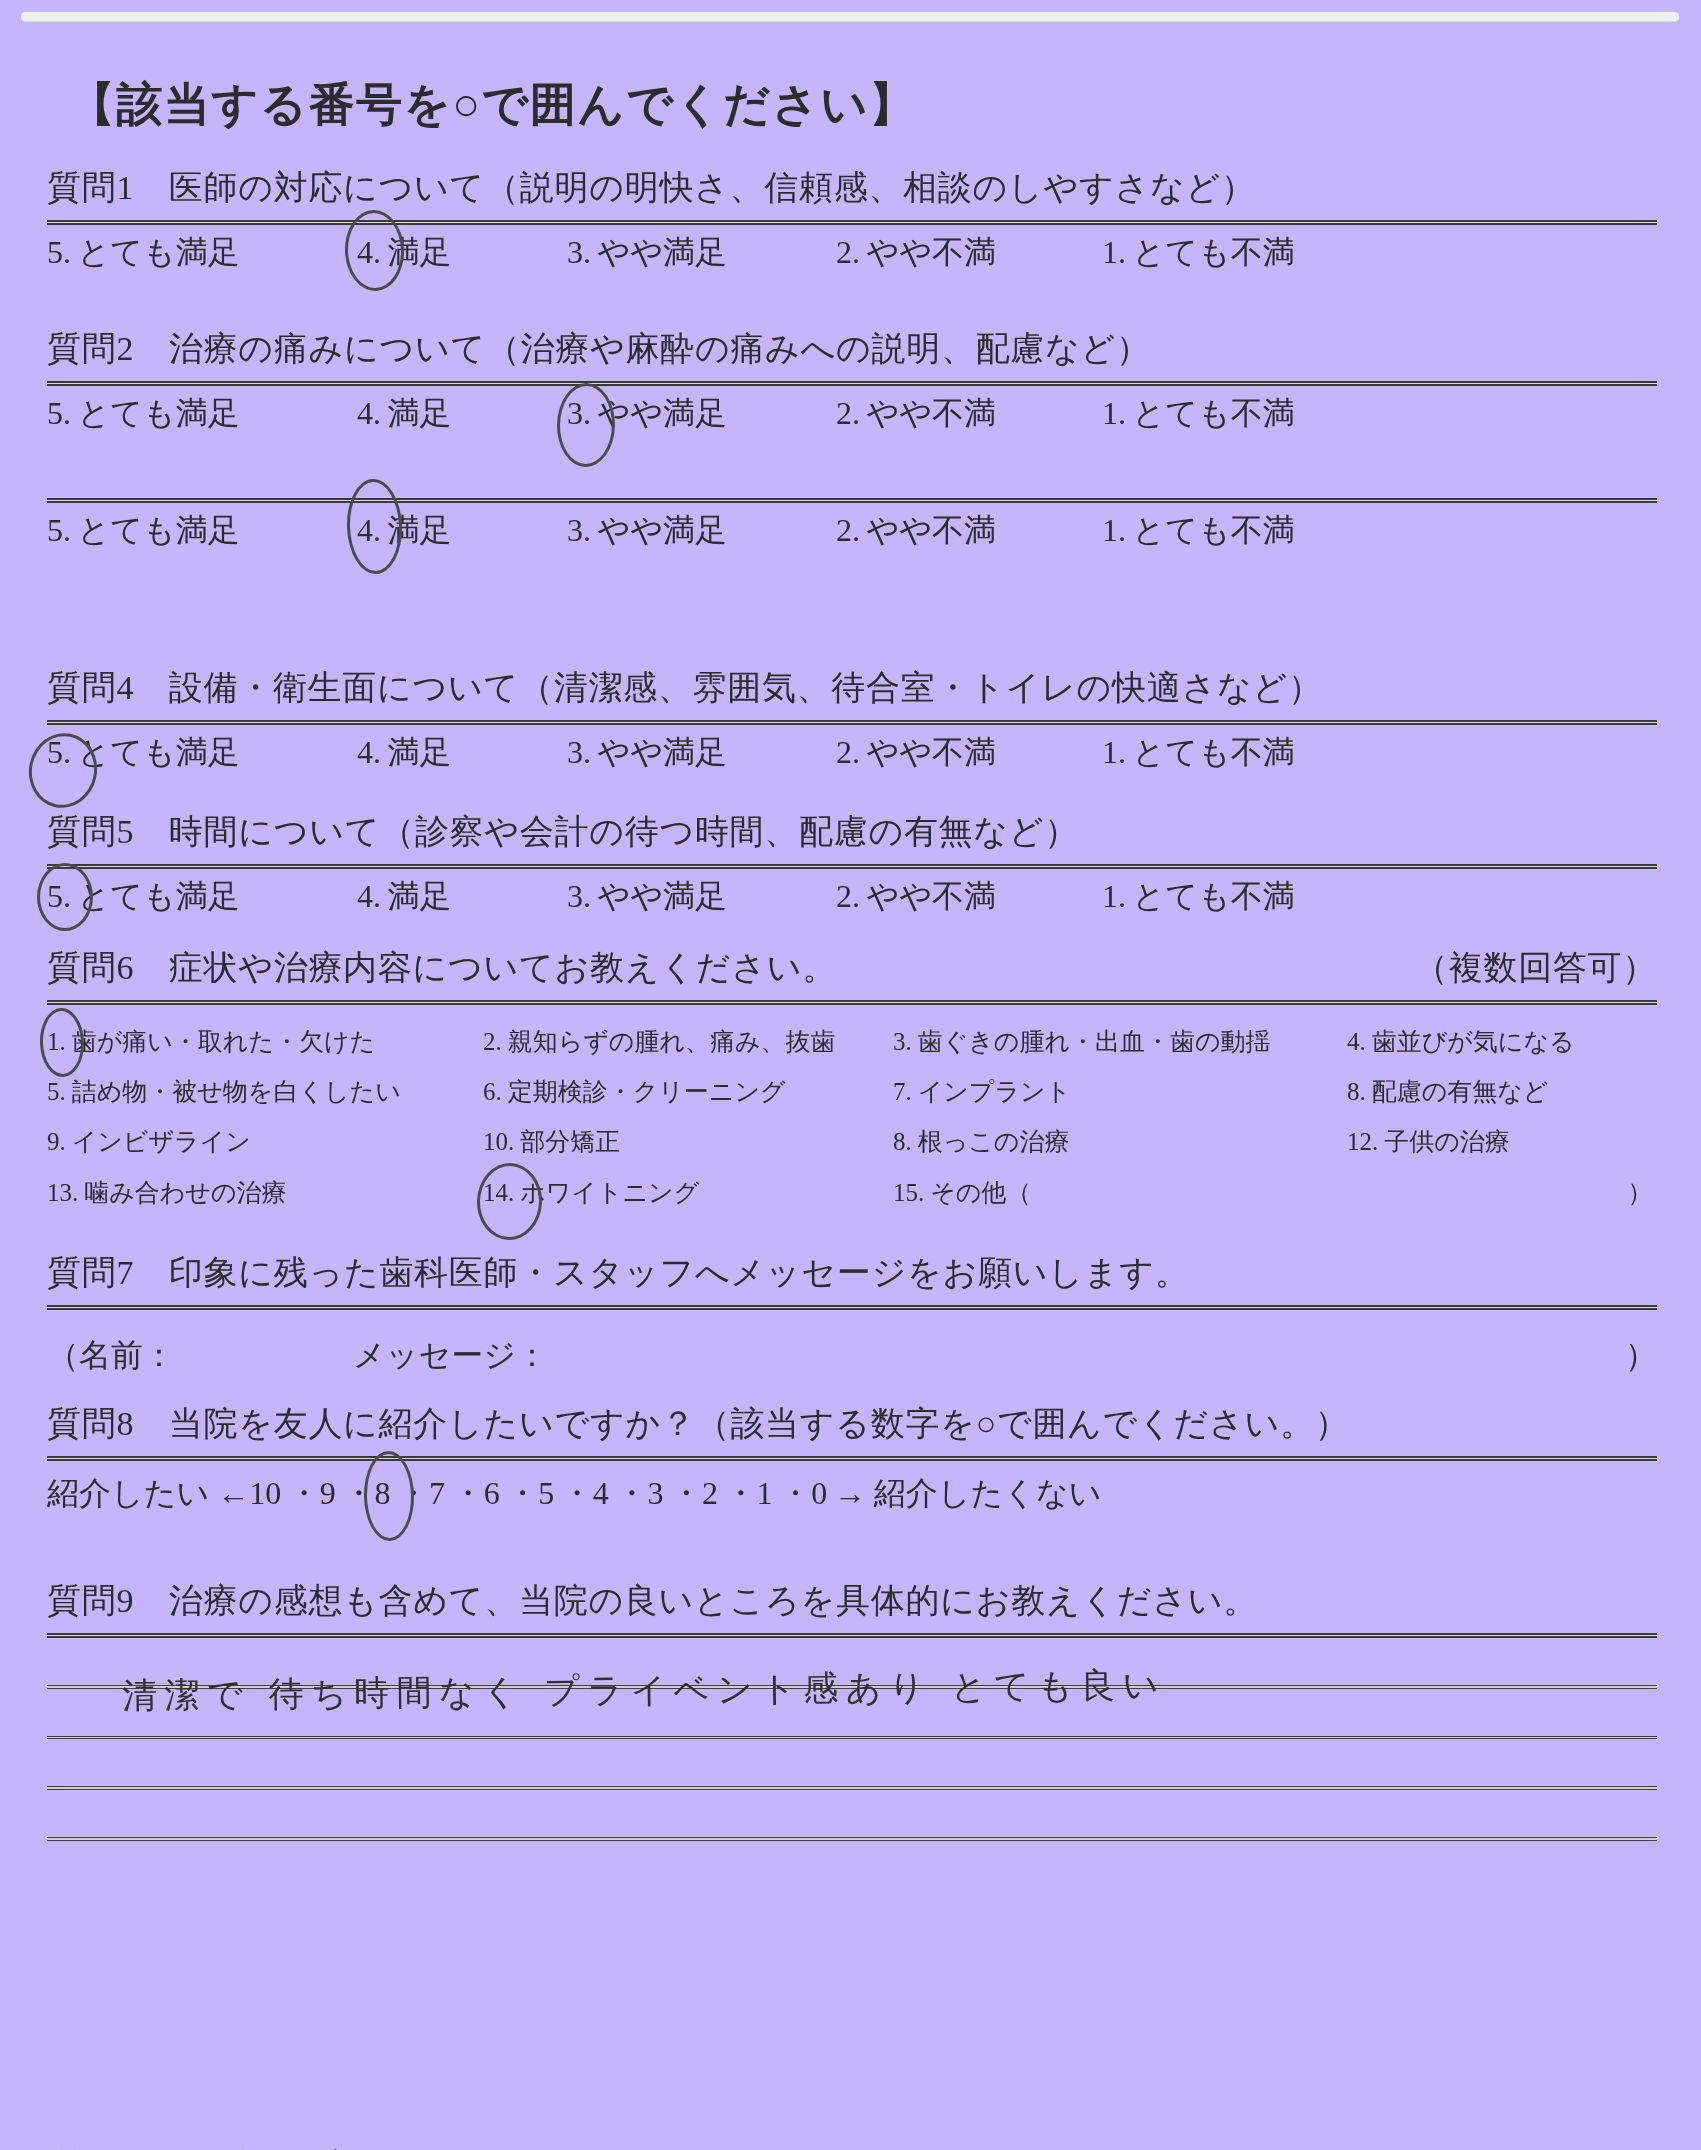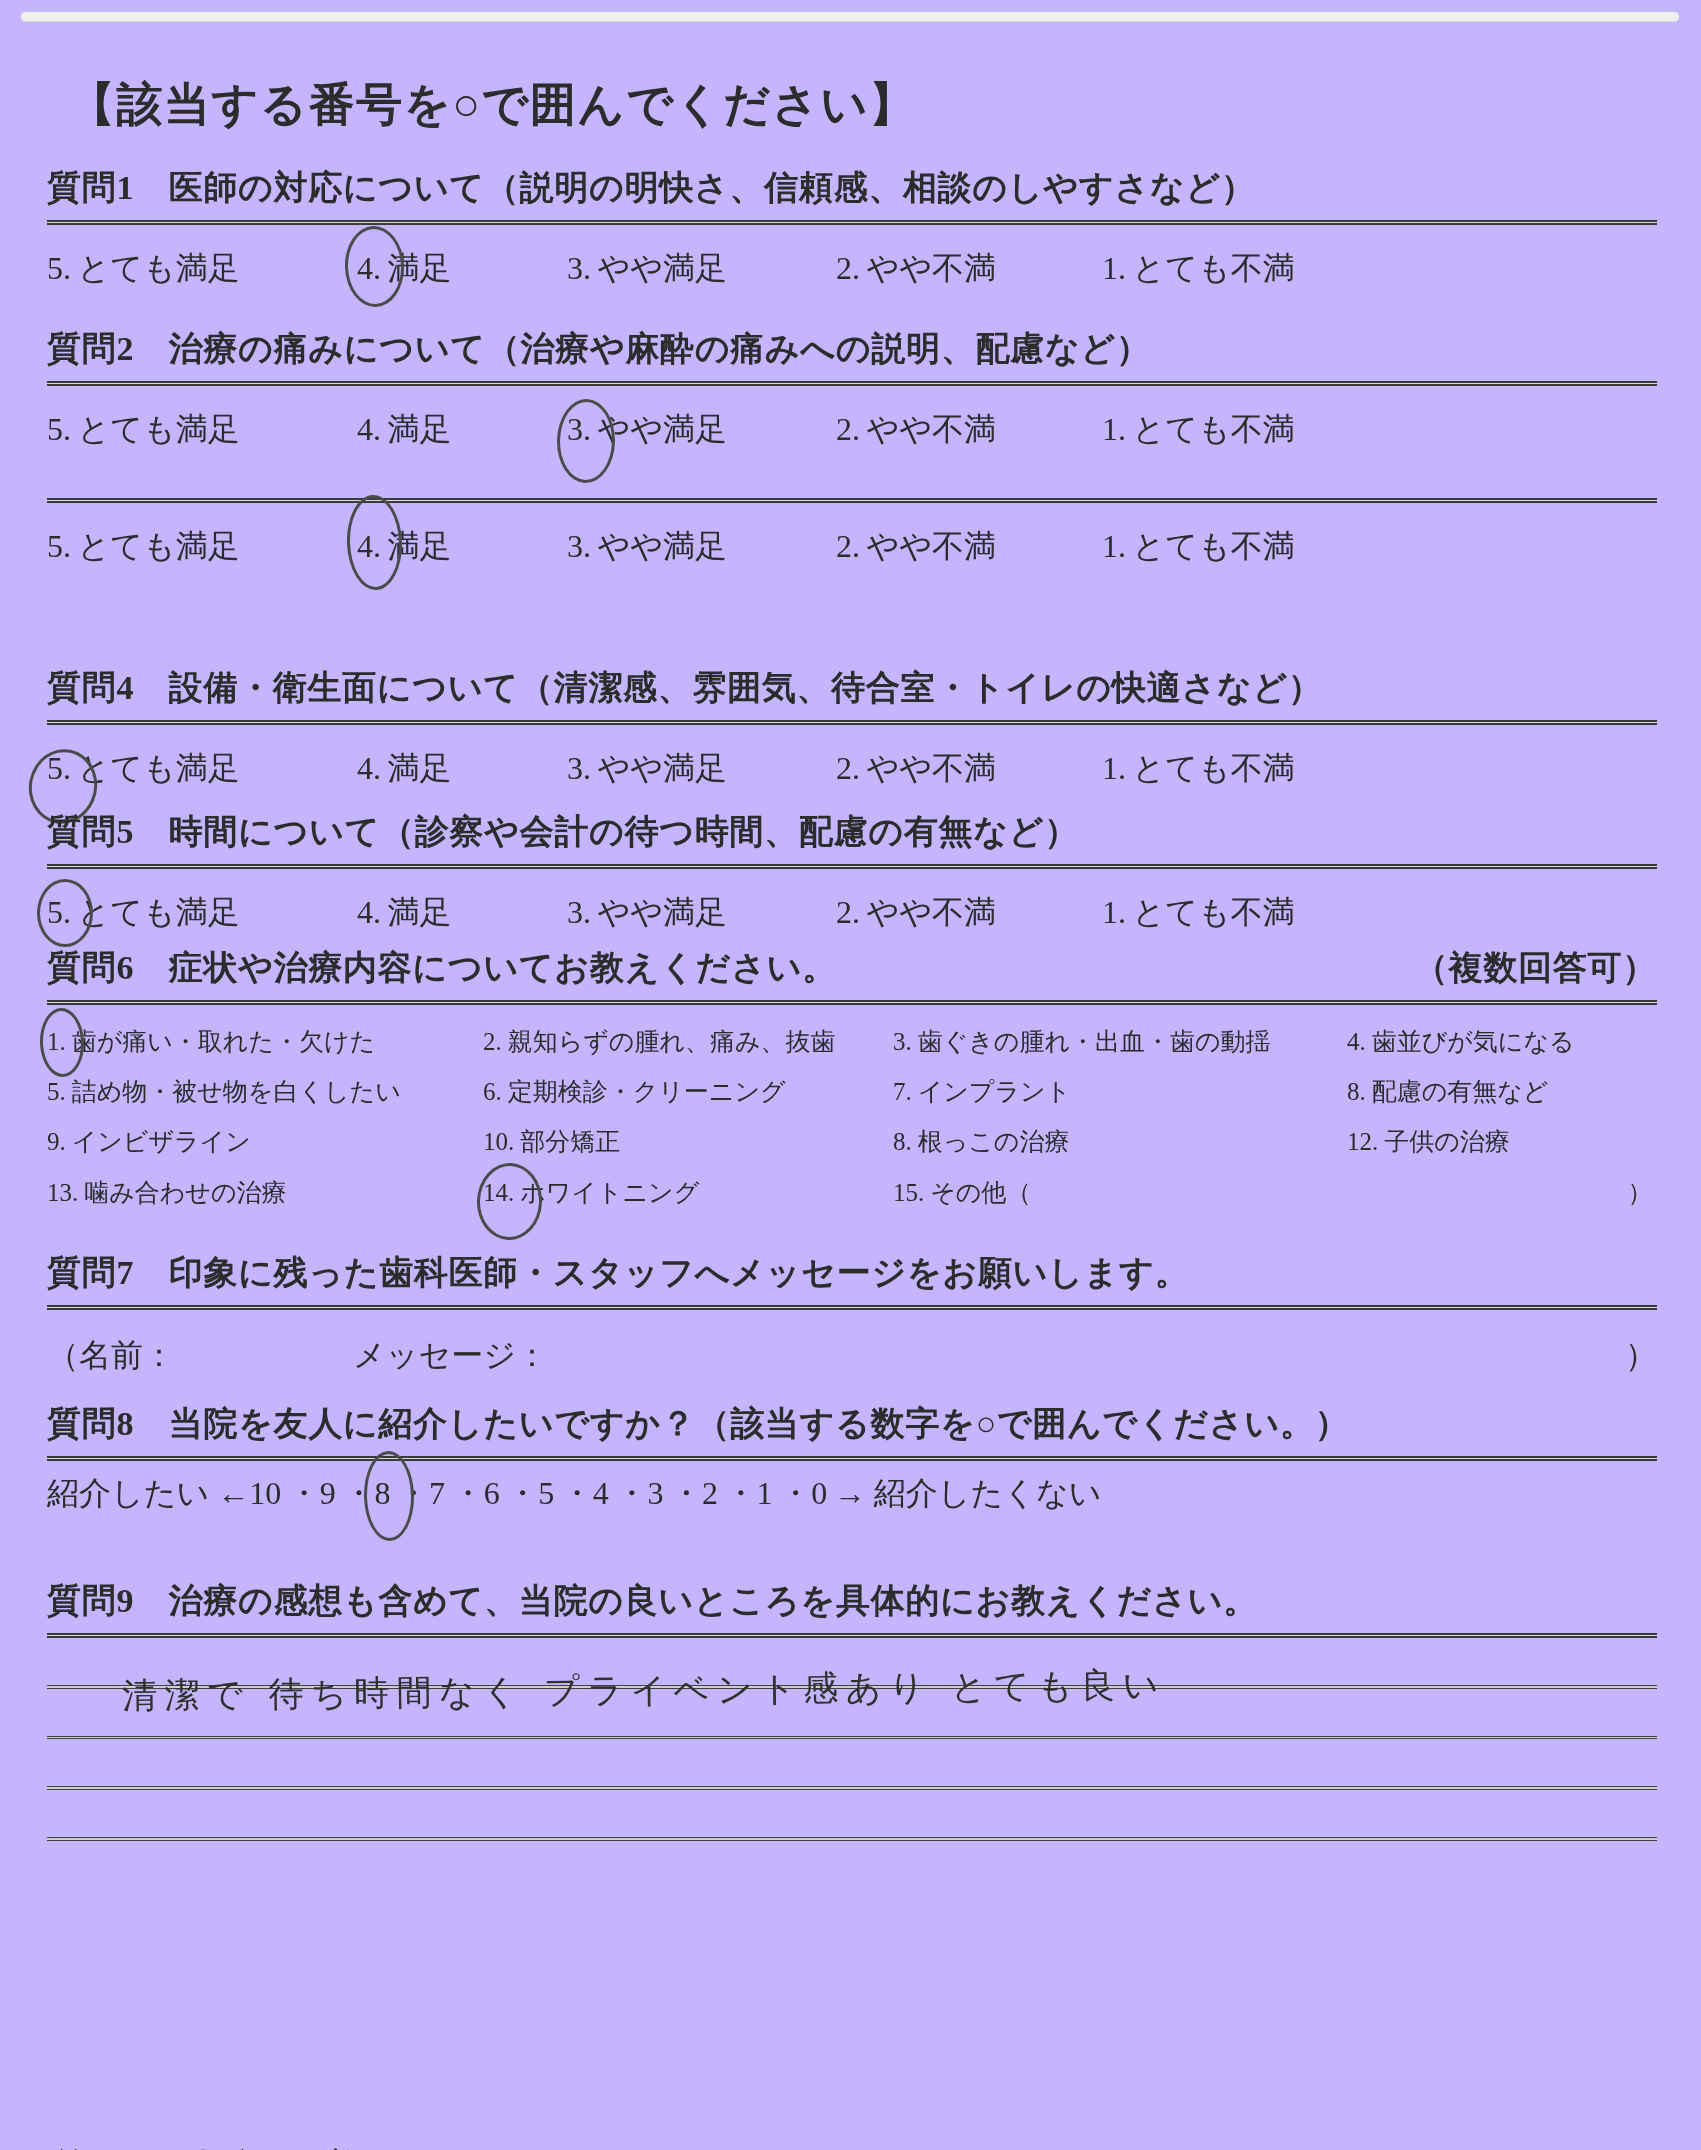--- a/index.html
+++ b/index.html
@@ -7,28 +7,28 @@
     position:relative; width:1701px; height:2151px; background:#c4b5fd;
     font-family:"Liberation Serif","DejaVu Serif",serif; color:#2c2c2c; overflow:hidden;
   }
   .scan-band {
     position:absolute; top:11.8px; left:20.7px; right:22px; height:9.6px;
     background:#f0f0ee; border-bottom:1.5px solid #dcdcda; border-radius:4.4px;
   }
   .sec { position:absolute; left:47px; width:1610px; }
   .title { font-size:46px; font-weight:600; letter-spacing:1.5px; padding-left:22px; }
   h2.qh {
-    margin:0; font-size:34px; font-weight:700; line-height:41px; letter-spacing:0.7px;
+    margin:0; font-size:34px; font-weight:400; line-height:41px; letter-spacing:0.7px;
     display:flex; justify-content:space-between;
   }
   .divider {
     margin-top:11.8px; height:5.2px; box-sizing:border-box;
     border-top:2.2px solid #3a3a3a; border-bottom:2.2px solid #3a3a3a; background:#dadada;
   }
-  .opts { display:flex; margin-top:23px; font-size:32px; line-height:40px; }
+  .opts { display:flex; margin-top:7px; font-size:32px; line-height:40px; }
   .opt.o1 { width:310px; } .opt.o2 { width:210px; } .opt.o3 { width:269px; }
   .opt.o4 { width:266px; } .opt.o5 { flex:1; }
   .num { position:relative; display:inline-block; margin-right:6.6px; }
   .circled::after {
     content:""; position:absolute; border:3px solid #4b4b4b; border-radius:50%;
     left:-10.3px; top:-19px; width:50px; height:74px; pointer-events:none;
   }
   #sec-q1 .circled::after { left:-11.8px; top:-22px; width:53px; height:75px; transform:rotate(-2deg); }
   #sec-q2 .circled::after { left:-10.3px; top:-10.3px; width:52px; height:78px; transform:rotate(1deg); }
   #sec-q3 .circled::after { left:-10.3px; top:-31px; width:49px; height:89px; transform:rotate(-2deg); }

